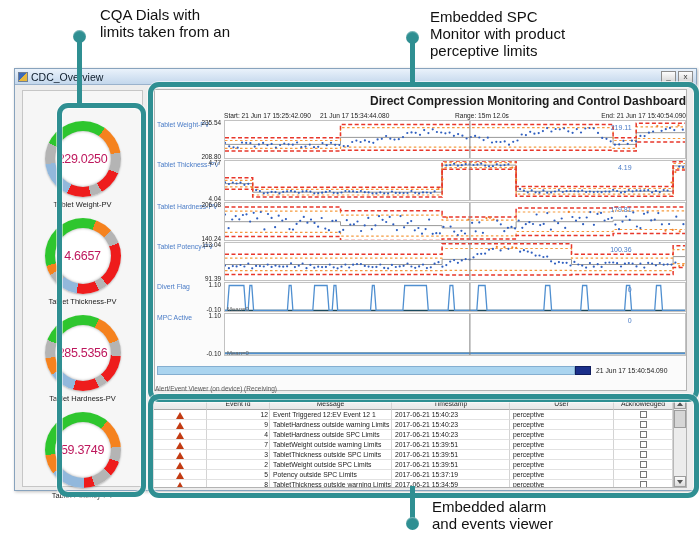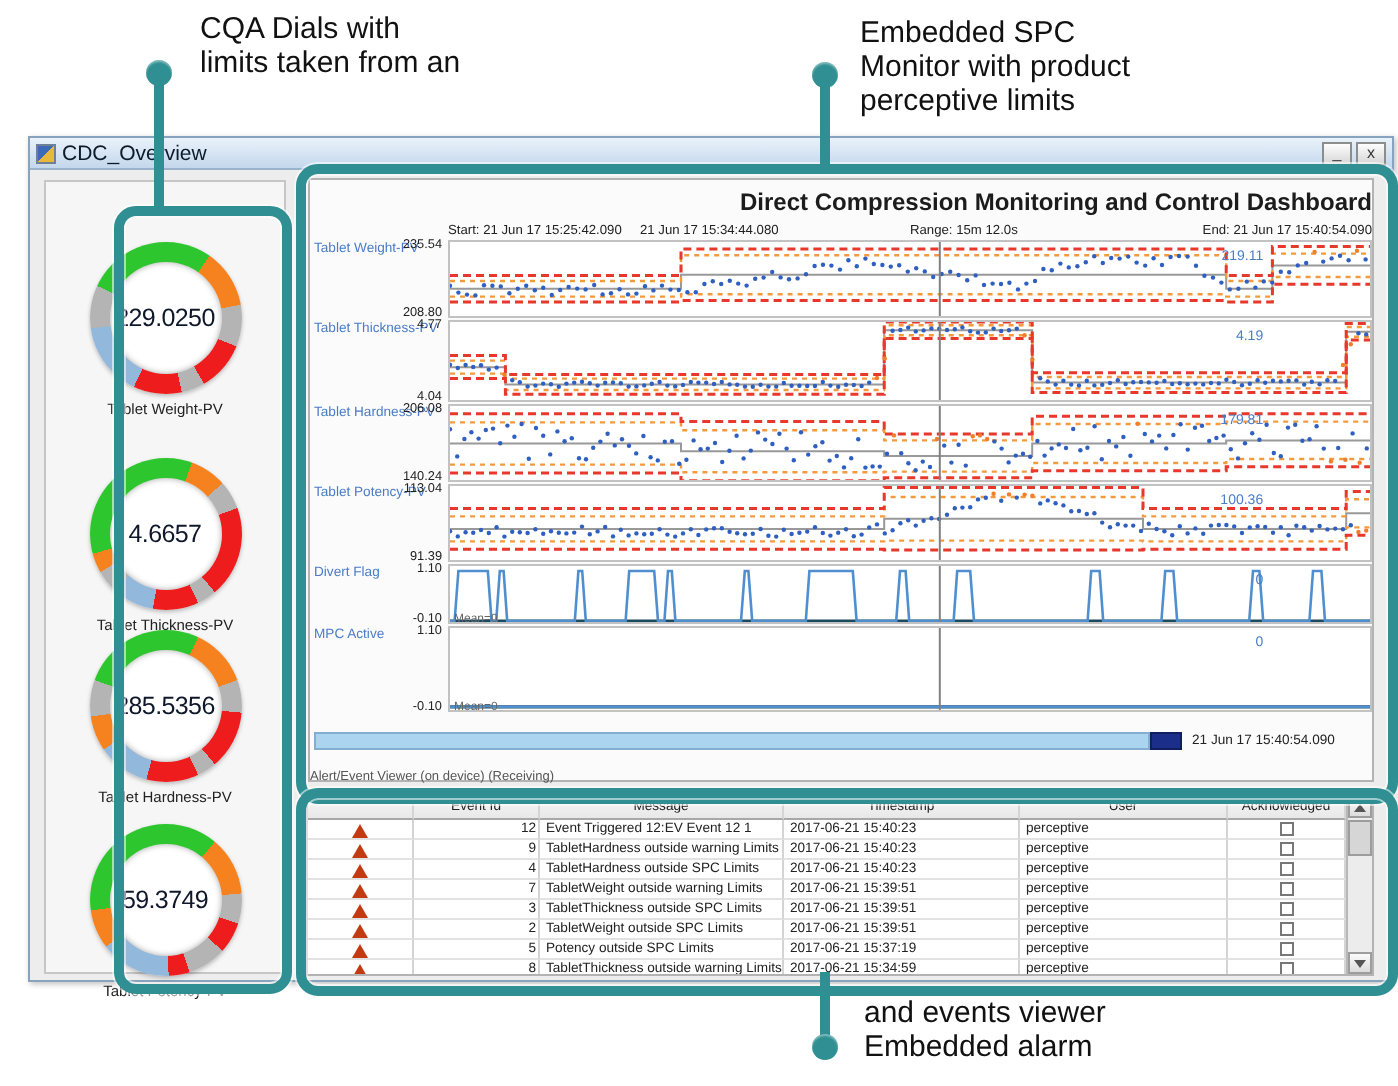--- a/index.html
+++ b/index.html
@@ -27,21 +27,21 @@
   .tb-btn{width:15px;height:12px;border:1px solid #8d8d8d;background:linear-gradient(#fdfdfd,#d6d6d6);
           font-size:8px;line-height:10px;text-align:center;color:#333;margin-left:2px;box-sizing:border-box;}
 
   
   .dials-panel{position:absolute;left:7px;top:21px;width:119px;height:395px;background:#f6f6f6;border:1px solid #c6c6c6;}
   .dial-block{position:absolute;left:0;width:100%;}
   .dial-ring{position:relative;width:76px;height:76px;border-radius:50%;margin:8px auto 0 auto;
              box-shadow:0 1px 2px rgba(0,0,0,.25);}
   .dial-inner{position:absolute;left:10px;top:10px;width:56px;height:56px;border-radius:50%;background:#fff;
               box-shadow:inset 0 0 3px rgba(0,0,0,.35);display:flex;align-items:center;justify-content:center;}
-  .dial-value{font-size:12.5px;color:#0f172a;letter-spacing:-0.3px;}
+  .dial-value{font-size:12.5px;color:#be185d;letter-spacing:-0.3px;}
   .dial-label{text-align:center;font-size:7.5px;color:#222;margin-top:3px;}
 
   
   .dashboard{position:absolute;left:139px;top:20px;width:533px;height:302px;background:#fbfbfb;border:1px solid #b3b3b3;box-sizing:border-box;}
   .dash-title{position:absolute;top:4px;left:0;right:0;text-align:right;font-size:12px;font-weight:700;color:#1c1c1c;}
   .time-header{position:absolute;left:69px;top:22px;width:462px;height:8px;font-size:6.6px;color:#222;}
   .th-start{position:absolute;left:0;top:0;}
   .th-mid{position:absolute;left:96px;top:0;}
   .th-range{position:absolute;left:231px;top:0;}
   .th-end{position:absolute;right:0;top:0;}
@@ -82,43 +82,43 @@
   <div class="ann" style="left:100px;top:6px;">
     <div>CQA Dials with</div>
     <div>limits taken from an</div>
   </div>
   <div class="ann" style="left:430px;top:8px;">
     <div>Embedded SPC</div>
     <div>Monitor with product</div>
     <div>perceptive limits</div>
   </div>
   <div class="ann" style="left:432px;top:498px;">
+    <div>Embedded alarm</div>
     <div>and events viewer</div>
-    <div>Embedded alarm</div>
   </div>
 
   <div class="window">
     <div class="titlebar">
       <span class="title-icon"></span>
       <span class="title-text">CDC_Overview</span>
       <span class="tb-spacer"></span>
       <span class="tb-btn">_</span>
       <span class="tb-btn">x</span>
     </div>
 
     <div class="dials-panel" id="dials-panel">
         <div class="dial-block" style="top: 22px; height: 97px;">
           <div class="dial-ring" style="background: conic-gradient(rgb(46, 198, 46) 0deg, rgb(46, 198, 46) 35deg, rgb(245, 130, 30) 35deg, rgb(245, 130, 30) 80deg, rgb(180, 180, 180) 80deg, rgb(180, 180, 180) 112deg, rgb(238, 28, 28) 112deg, rgb(238, 28, 28) 150deg, rgb(180, 180, 180) 150deg, rgb(180, 180, 180) 168deg, rgb(238, 28, 28) 168deg, rgb(238, 28, 28) 205deg, rgb(146, 184, 220) 205deg, rgb(146, 184, 220) 262deg, rgb(180, 180, 180) 262deg, rgb(180, 180, 180) 295deg, rgb(46, 198, 46) 295deg, rgb(46, 198, 46) 360deg);">
             <div class="dial-inner">
               <div class="dial-value">229.0250</div>
             </div>
           </div>
           <div class="dial-label">Tablet Weight-PV</div>
         </div>
-        <div class="dial-block" style="top: 130px; height: 97px;">
+        <div class="dial-block" style="top: 119px; height: 97px;">
           <div class="dial-ring" style="background: conic-gradient(rgb(46, 198, 46) 0deg, rgb(46, 198, 46) 20deg, rgb(245, 130, 30) 20deg, rgb(245, 130, 30) 48deg, rgb(180, 180, 180) 48deg, rgb(180, 180, 180) 70deg, rgb(238, 28, 28) 70deg, rgb(238, 28, 28) 140deg, rgb(180, 180, 180) 140deg, rgb(180, 180, 180) 155deg, rgb(238, 28, 28) 155deg, rgb(238, 28, 28) 190deg, rgb(146, 184, 220) 190deg, rgb(146, 184, 220) 222deg, rgb(180, 180, 180) 222deg, rgb(180, 180, 180) 240deg, rgb(245, 130, 30) 240deg, rgb(245, 130, 30) 255deg, rgb(46, 198, 46) 255deg, rgb(46, 198, 46) 360deg);">
             <div class="dial-inner">
               <div class="dial-value">4.6657</div>
             </div>
           </div>
           <div class="dial-label">Tablet Thickness-PV</div>
         </div>
         <div class="dial-block" style="top: 216px; height: 97px;">
           <div class="dial-ring" style="background: conic-gradient(rgb(46, 198, 46) 0deg, rgb(46, 198, 46) 25deg, rgb(245, 130, 30) 25deg, rgb(245, 130, 30) 70deg, rgb(180, 180, 180) 70deg, rgb(180, 180, 180) 95deg, rgb(238, 28, 28) 95deg, rgb(238, 28, 28) 140deg, rgb(180, 180, 180) 140deg, rgb(180, 180, 180) 155deg, rgb(238, 28, 28) 155deg, rgb(238, 28, 28) 195deg, rgb(146, 184, 220) 195deg, rgb(146, 184, 220) 235deg, rgb(245, 130, 30) 235deg, rgb(245, 130, 30) 262deg, rgb(180, 180, 180) 262deg, rgb(180, 180, 180) 290deg, rgb(46, 198, 46) 290deg, rgb(46, 198, 46) 360deg);">
             <div class="dial-inner">

